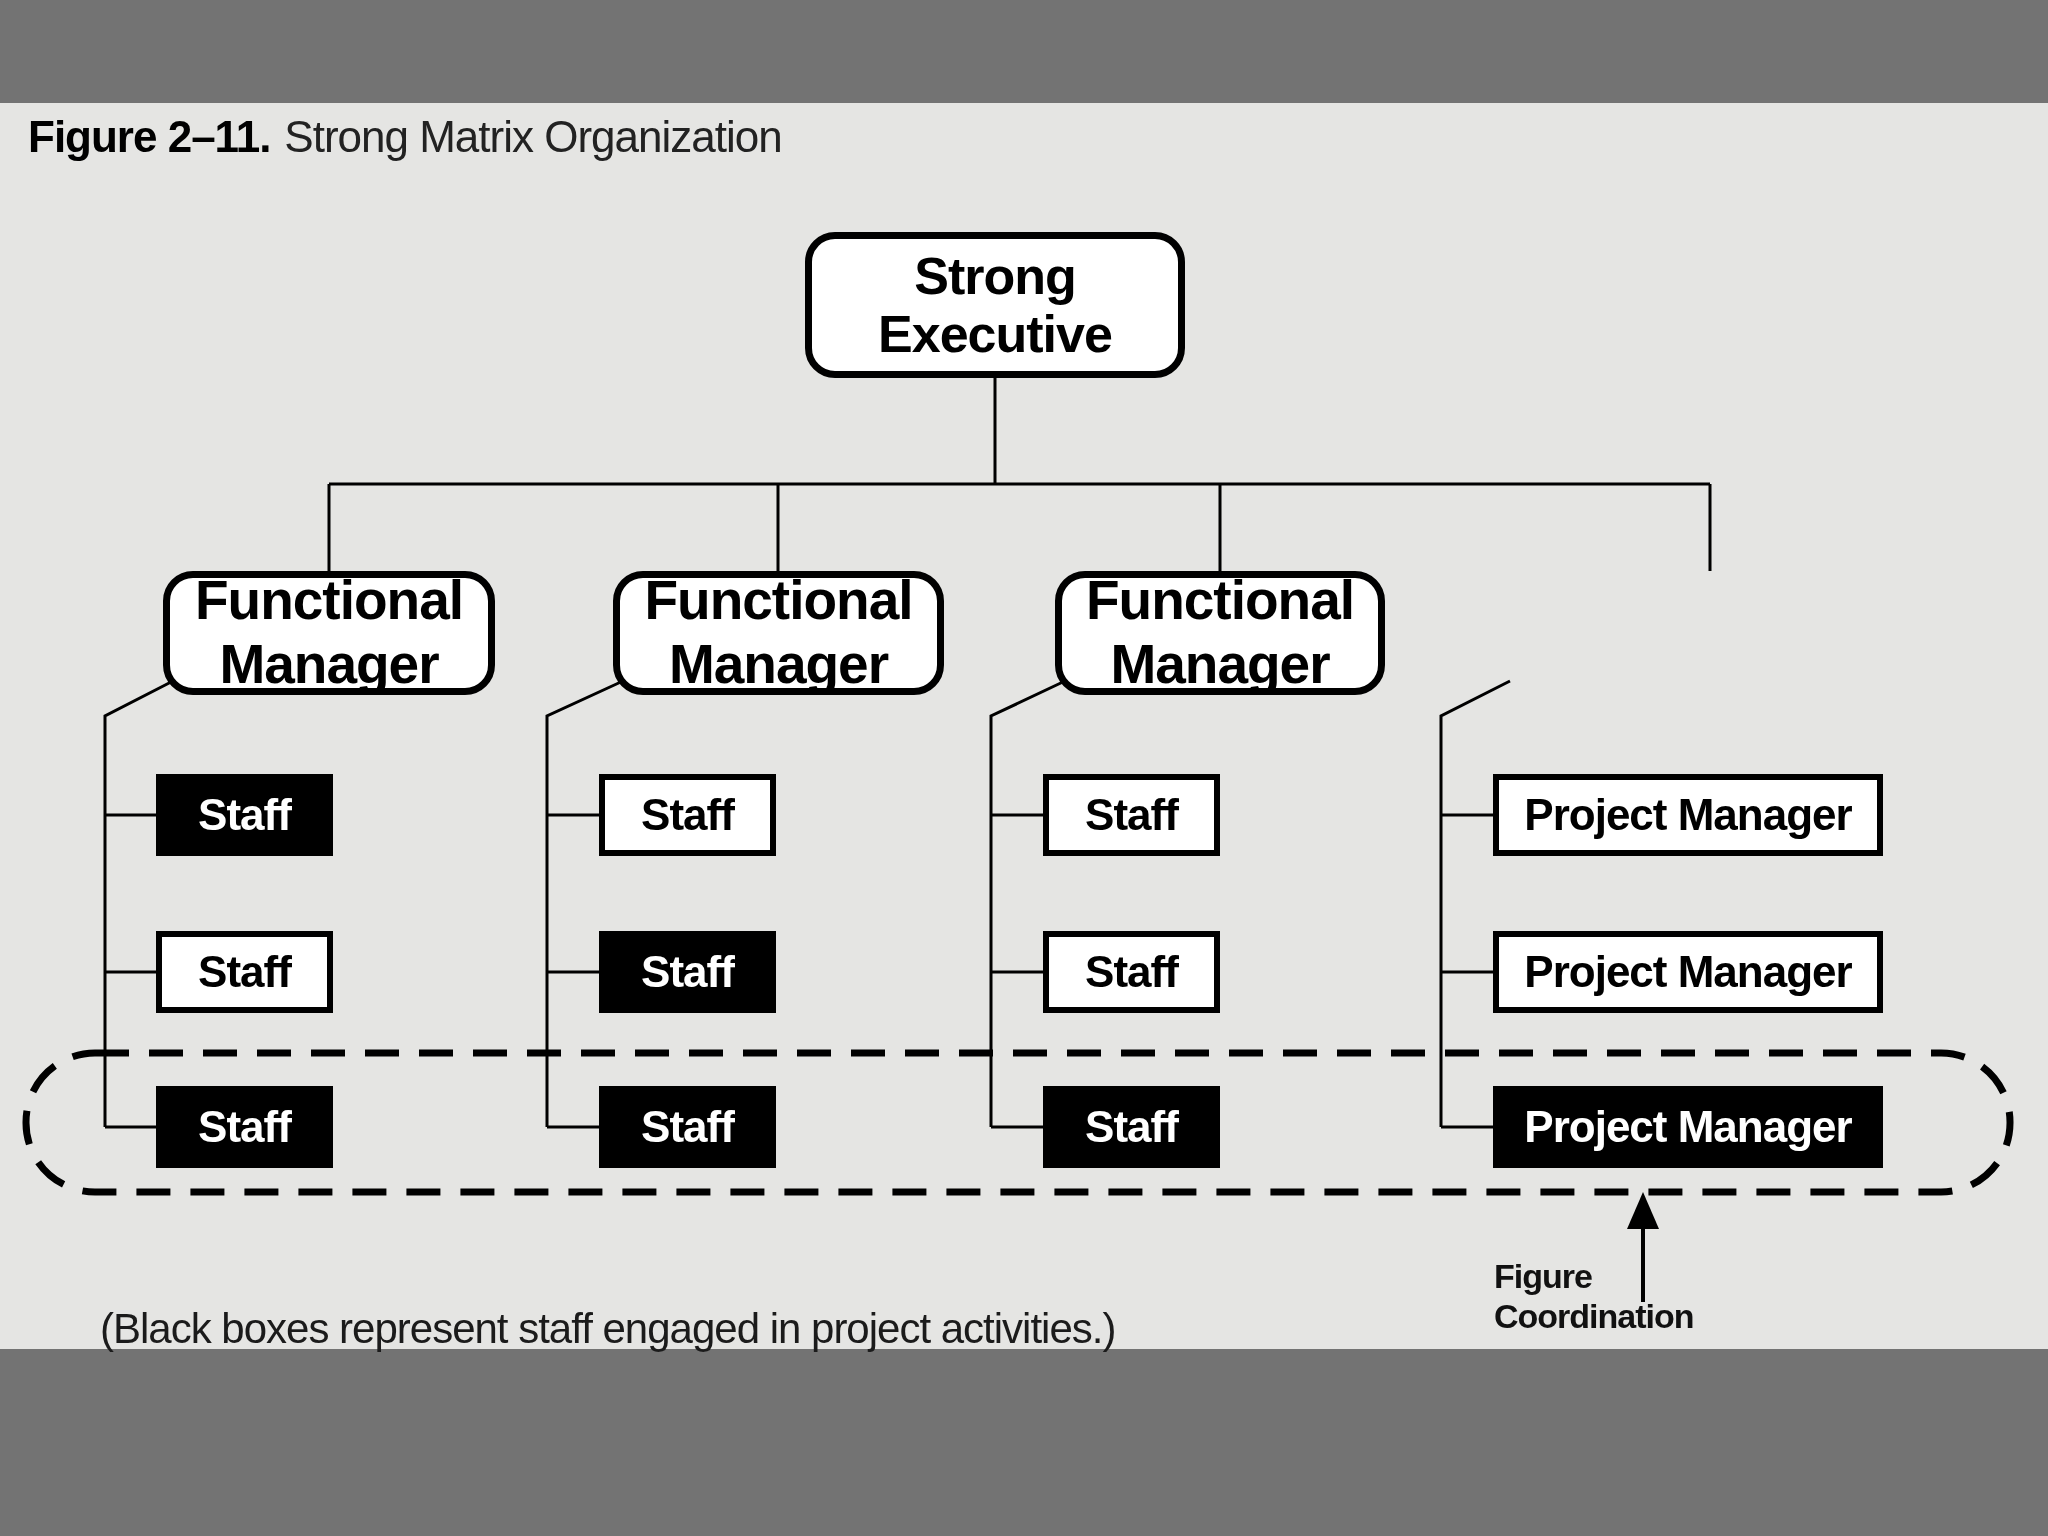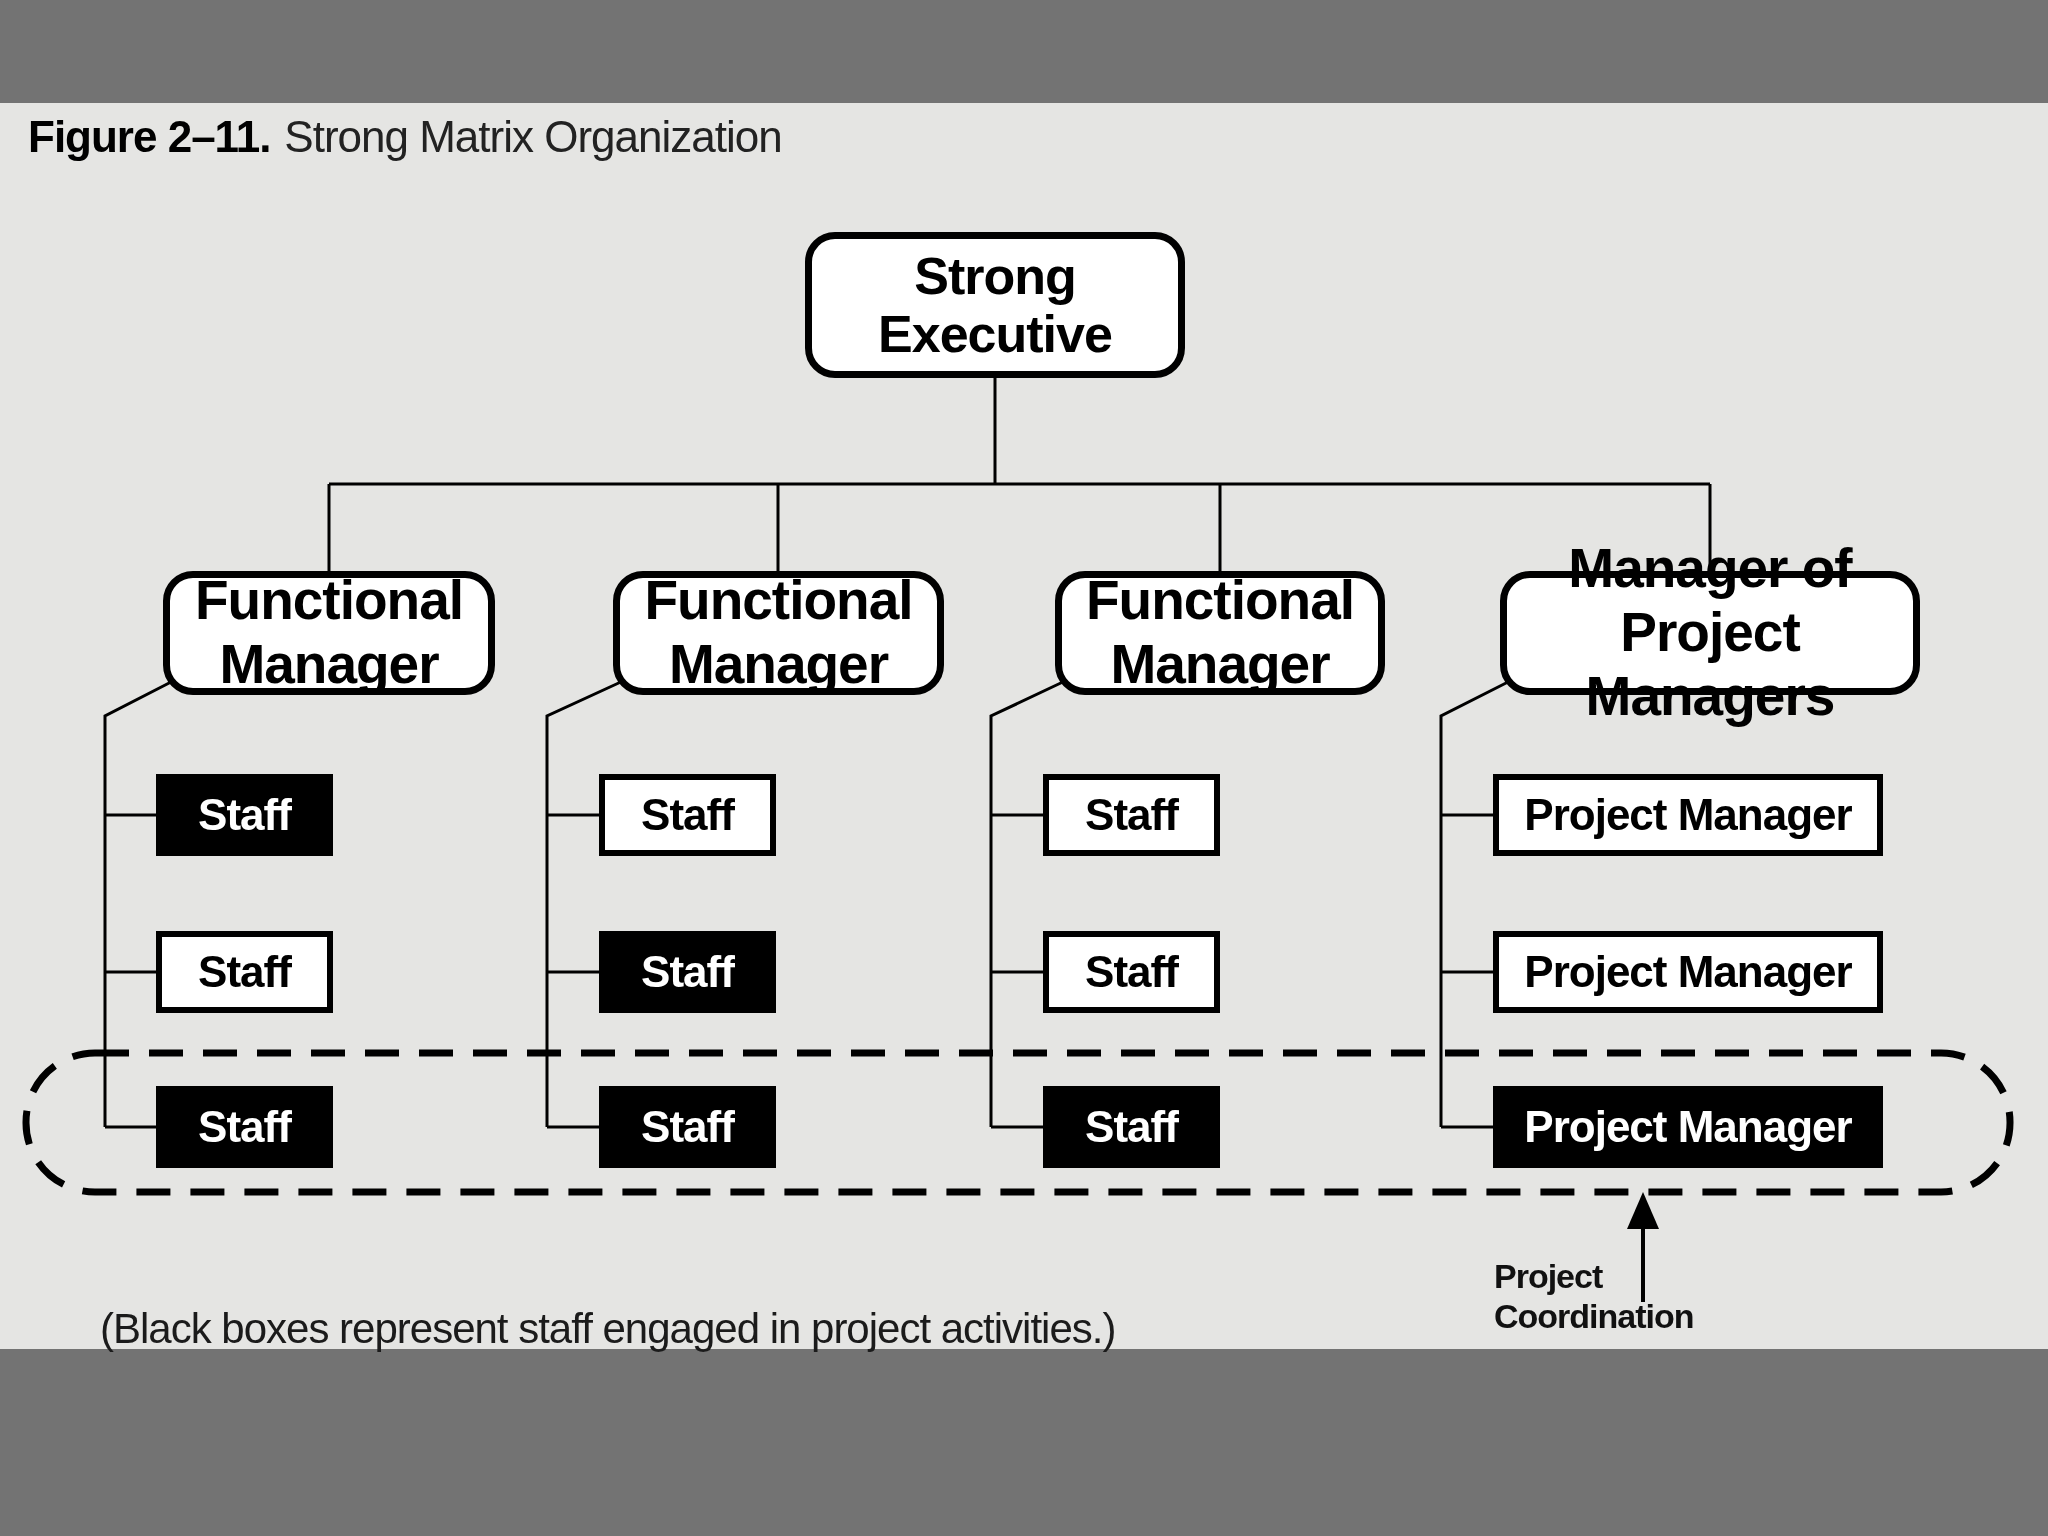--- a/index.html
+++ b/index.html
@@ -103,30 +103,27 @@
   <div class="node child" style="left:1043px;top:774px;width:177px;height:82px;" data-variant="outline">
     <span>Staff</span>
   </div>
   <div class="node child" style="left:1043px;top:931px;width:177px;height:82px;" data-variant="outline">
     <span>Staff</span>
   </div>
   <div class="node child" style="left:1043px;top:1086px;width:177px;height:82px;" data-variant="filled">
     <span>Staff</span>
   </div>
 
-  <div class="node rounded" style="left:1500px;top:571px;width:420px;height:124px;">
-    <span>Manager of Project Managers</span>
-  </div>
   <div class="node child" style="left:1493px;top:774px;width:390px;height:82px;" data-variant="outline">
     <span>Project Manager</span>
   </div>
   <div class="node child" style="left:1493px;top:931px;width:390px;height:82px;" data-variant="outline">
     <span>Project Manager</span>
   </div>
   <div class="node child" style="left:1493px;top:1086px;width:390px;height:82px;" data-variant="filled">
     <span>Project Manager</span>
   </div>
 
-  <div class="coordination-label">Project Coordination</div>
+  <div class="coordination-label">Figure Coordination</div>
 
   <div class="caption">(Black boxes represent staff engaged in project activities.)</div>
 
 </div>
 
 </body></html>

